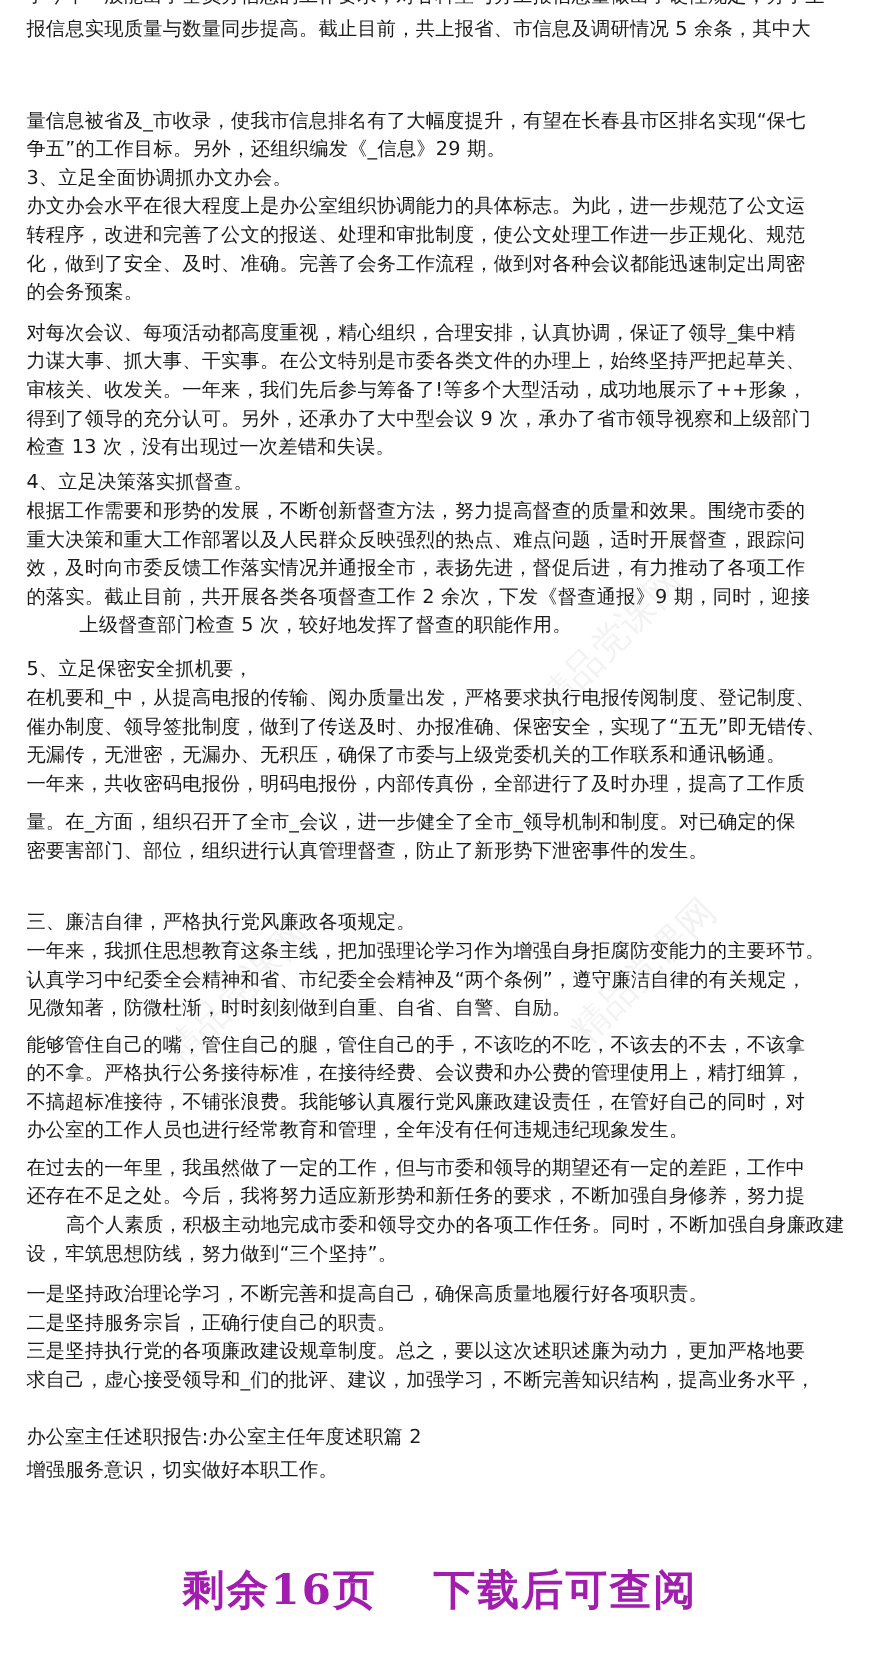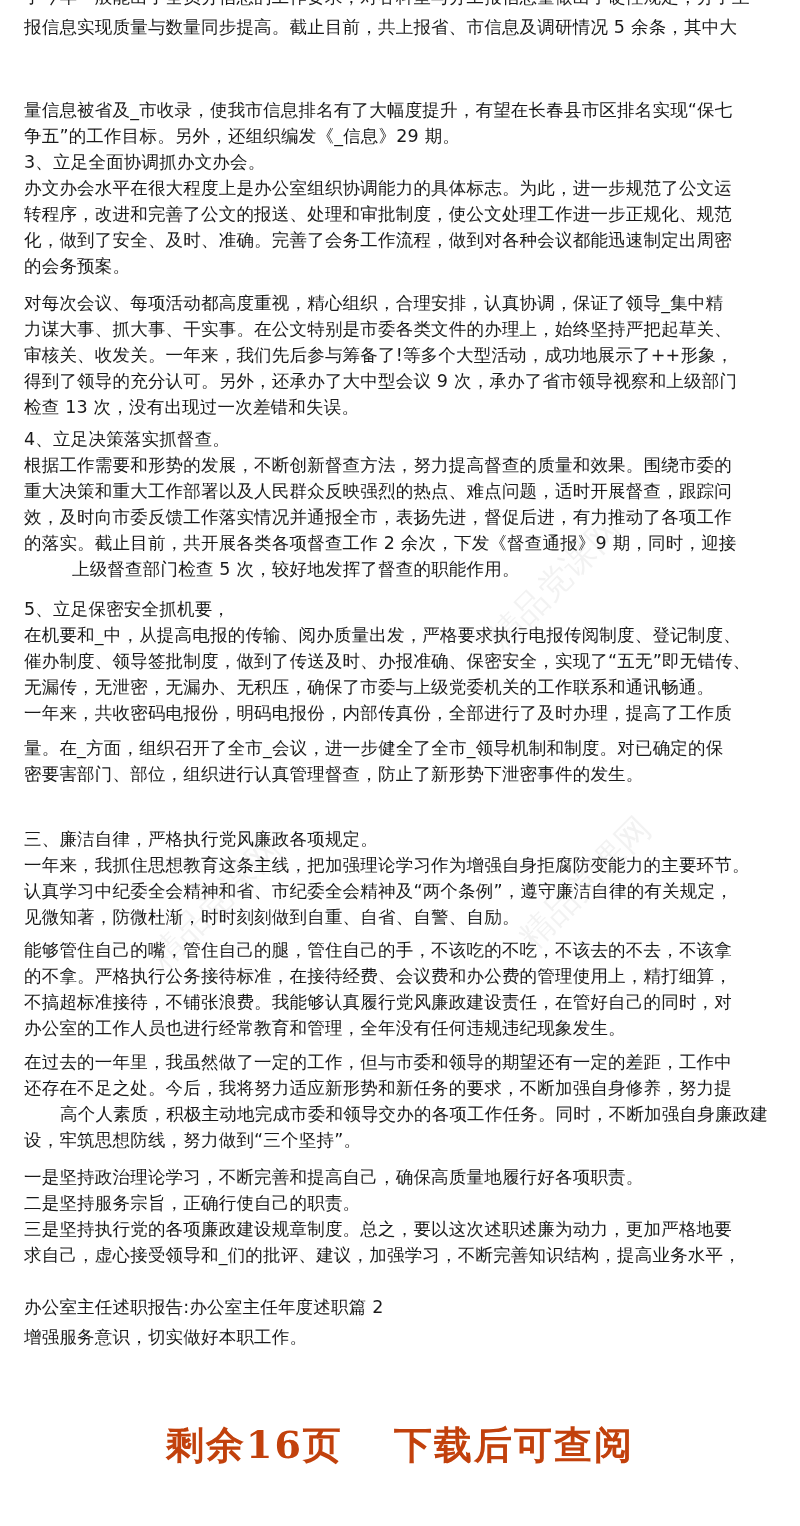--- a/index.html
+++ b/index.html
@@ -14,21 +14,21 @@
     font-size: 17.5px; line-height: 26px; white-space: nowrap;
     letter-spacing: 0.2px;
   }
   .watermark {
     position: absolute; font-size: 34px; color: rgba(0,0,0,0.05);
     transform: rotate(-45deg); white-space: nowrap; pointer-events: none;
     font-family: "DejaVu Sans", sans-serif;
   }
   .more {
     position: absolute; left: 0; width: 800px; top: 1420px; text-align: center;
-    font-size: 38px; font-weight: bold; color: #c2410c; letter-spacing: 2px;
+    font-size: 38px; font-weight: bold; color: #a21caf; letter-spacing: 2px;
     font-family: "DejaVu Serif", "Liberation Serif", serif;
   }
   .more span { display: inline-block; margin: 0 18px; }
 </style>
 </head>
 <body>
 
 <div class="page">
 
   <div class="watermark" style="left:470px; top:560px;">精品党课网</div>

